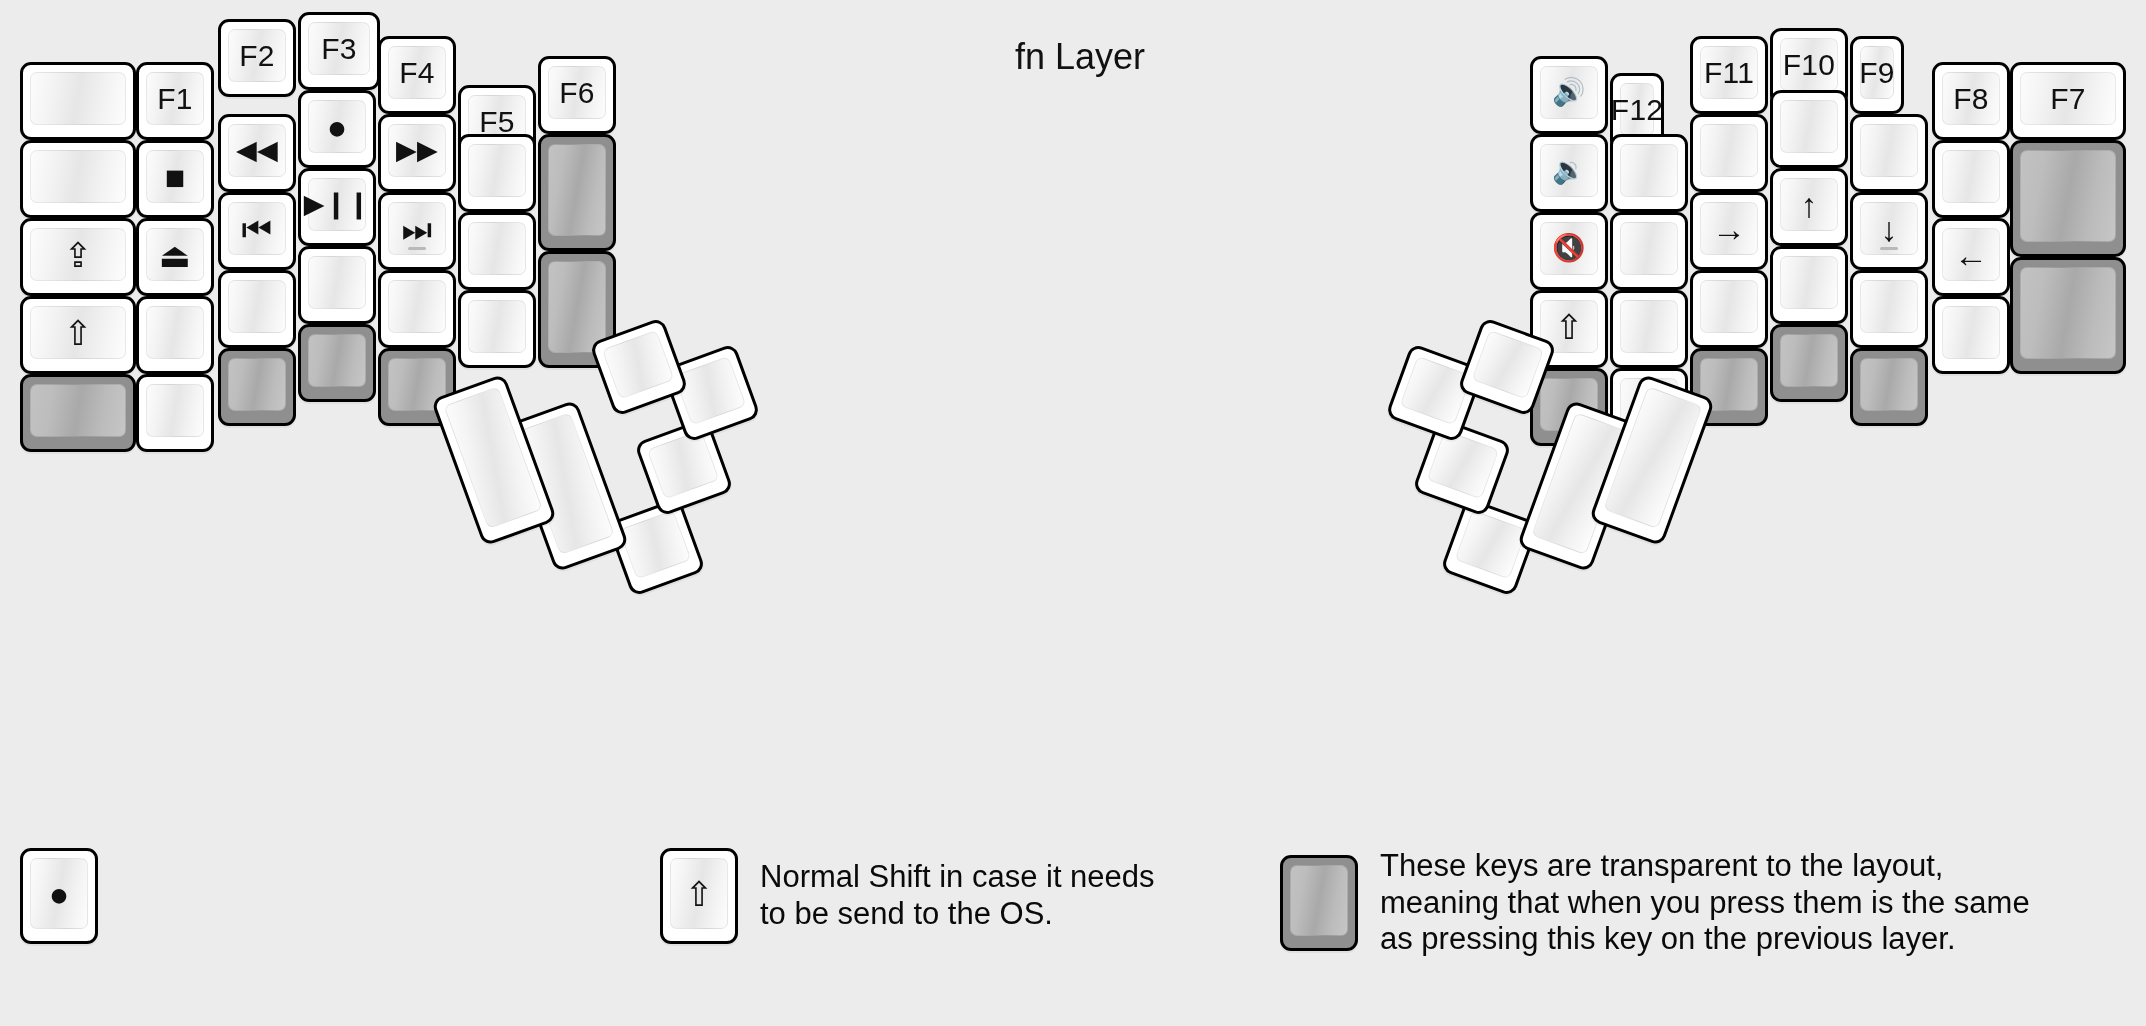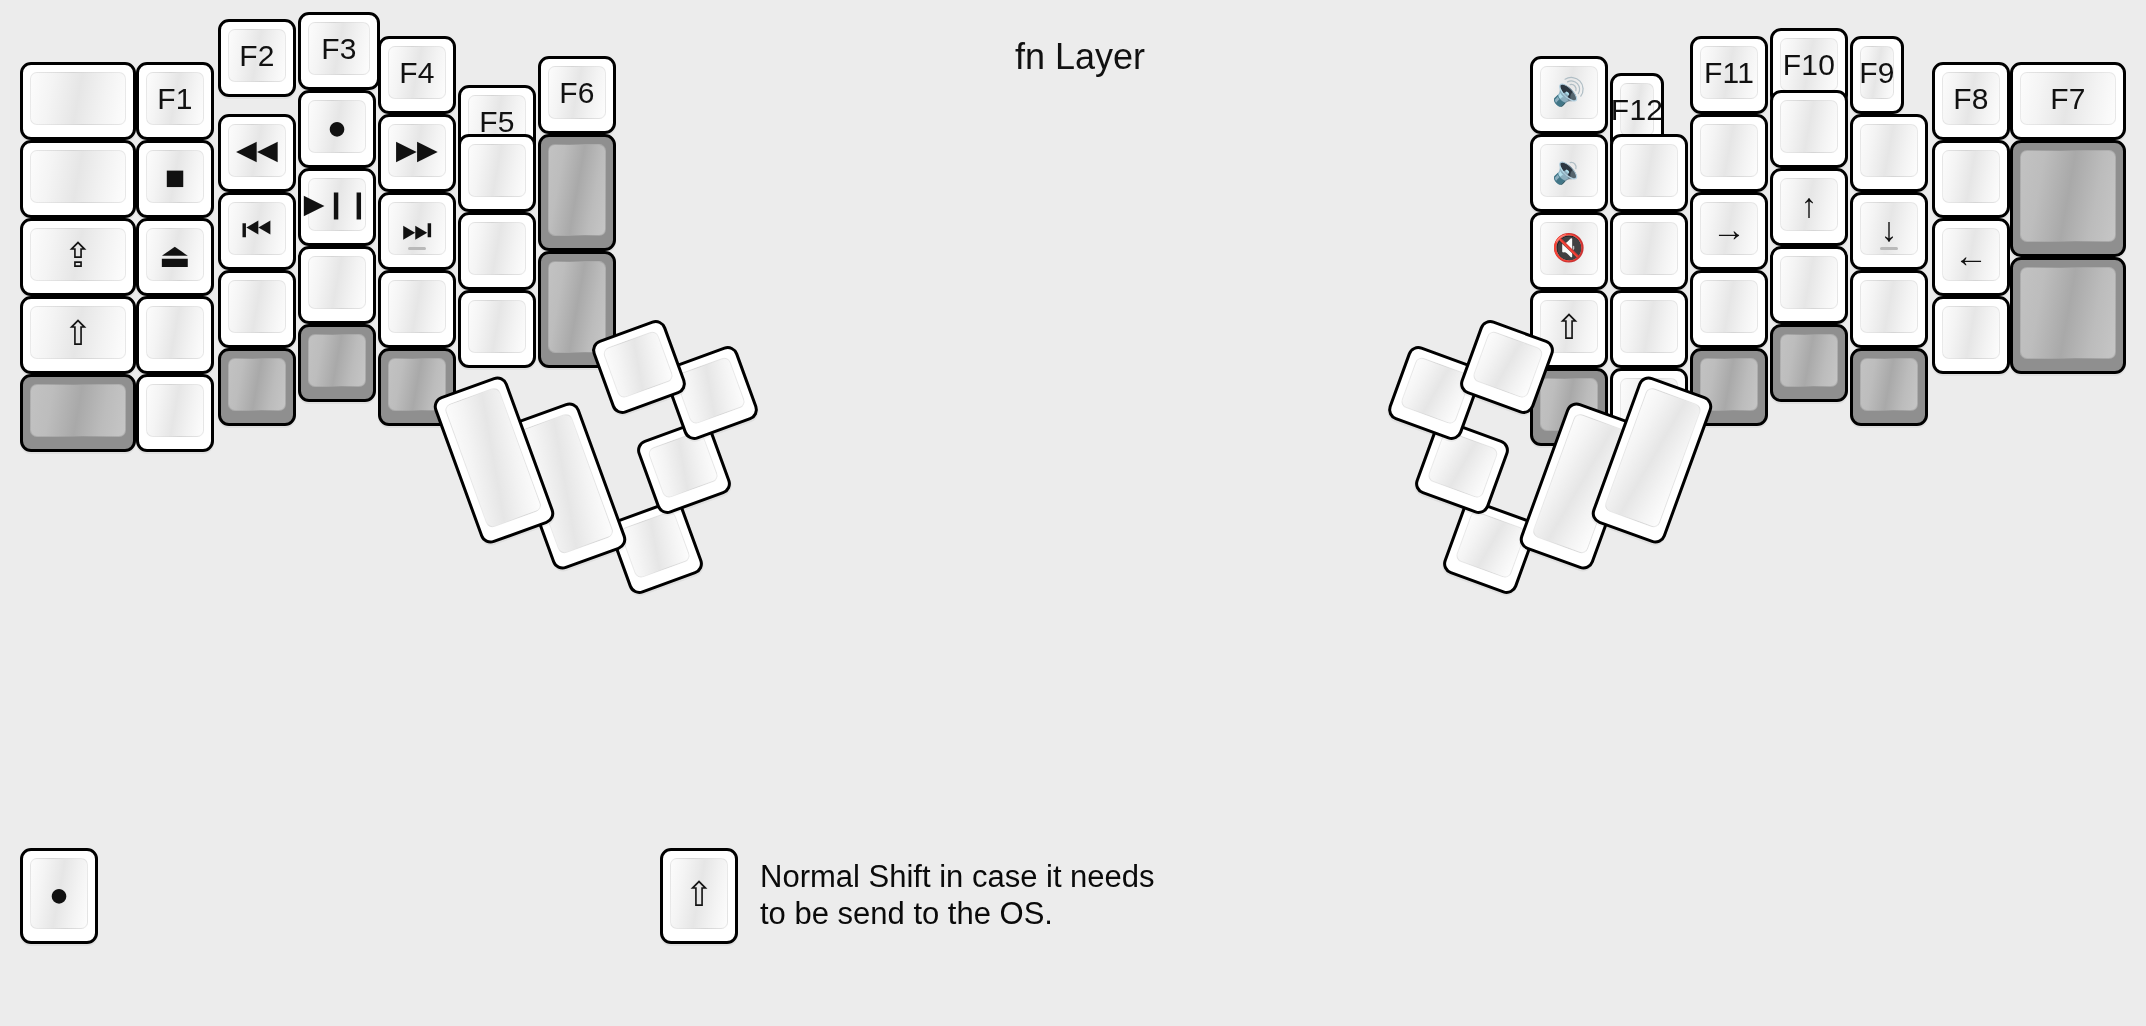--- a/index.html
+++ b/index.html
@@ -487,14 +487,26 @@
         <div class="swatch" style="width: 78px; height: 96px; position: relative;">
           <div class="key" style="left: 0px; top: 0px; width: 78px; height: 96px;">
             <div class="cap">
               <span class="lbl gl">⇧</span>
             </div>
           </div>
         </div>
         <div class="txt">Normal Shift in case it needs
 to be send to the OS.</div>
       </div>
+      <div class="lgd" style="left: 1280px; top: 0px;">
+        <div class="swatch" style="width: 78px; height: 96px; position: relative;">
+          <div class="key trans" style="left: 0px; top: 0px; width: 78px; height: 96px;">
+            <div class="cap">
+              <span class="lbl gl"></span>
+            </div>
+          </div>
+        </div>
+        <div class="txt">These keys are transparent to the layout,
+meaning that when you press them is the same
+as pressing this key on the previous layer.</div>
+      </div>
     </div>
 </div>
 
 </body></html>

